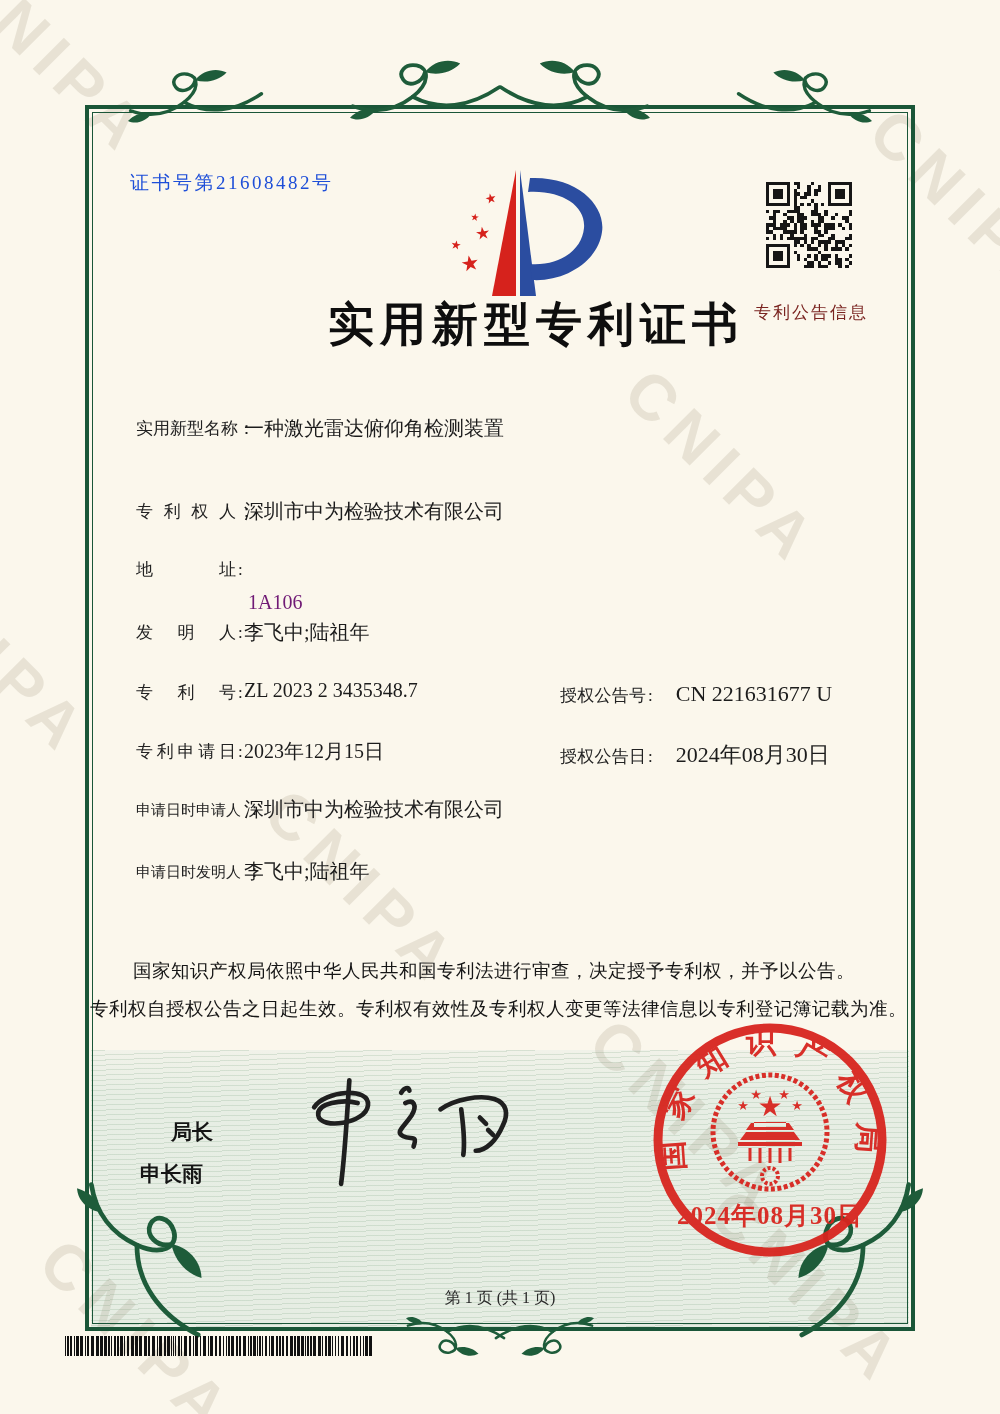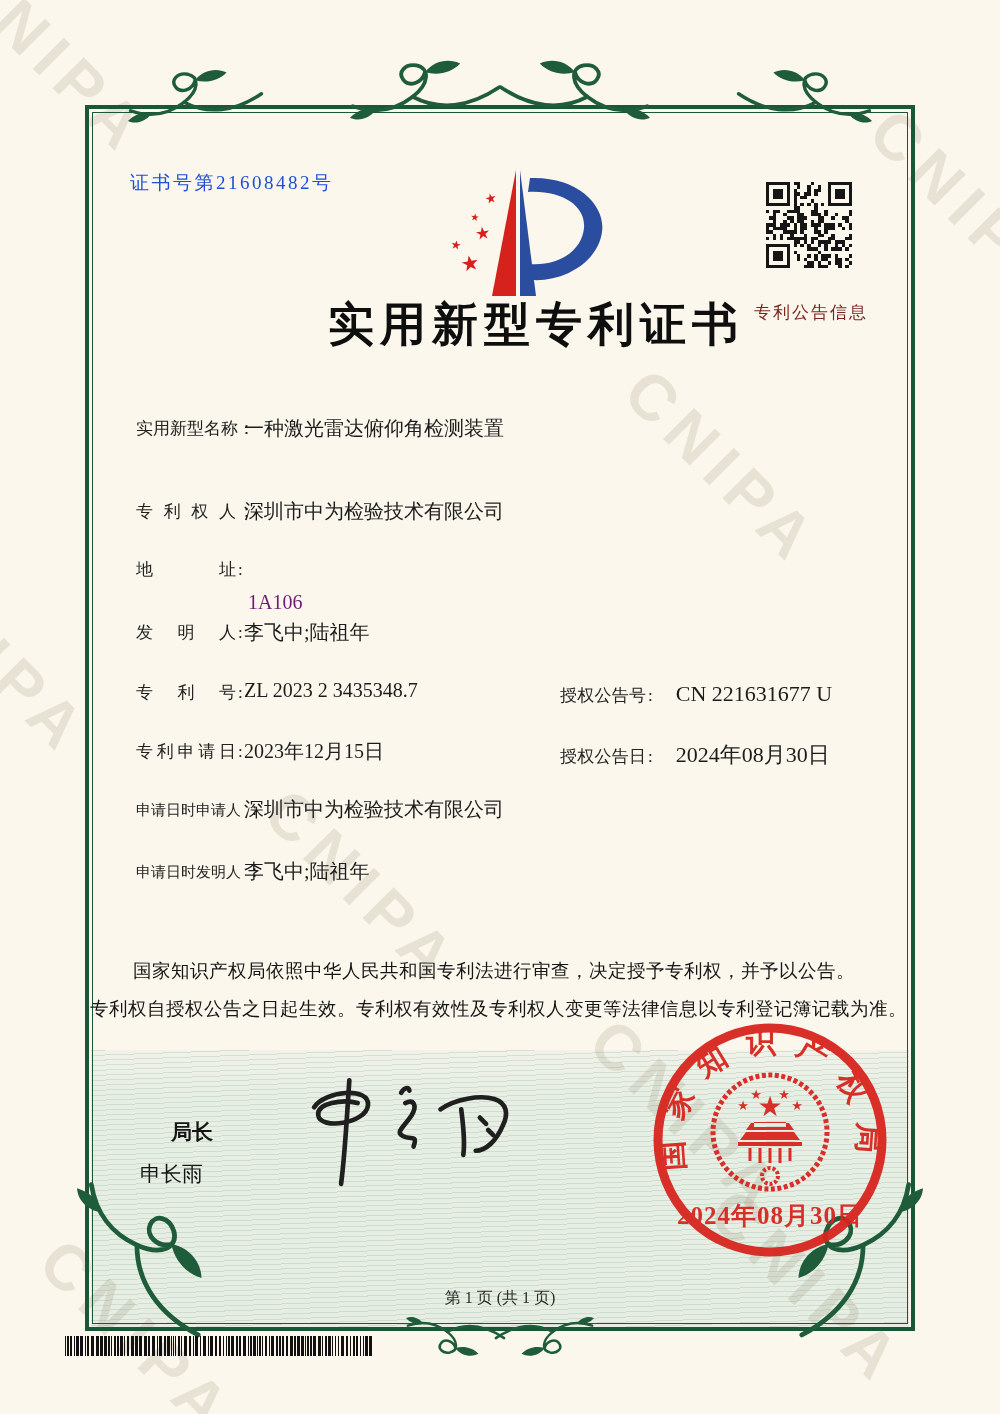--- a/index.html
+++ b/index.html
@@ -42,21 +42,21 @@
   .rgroup{position:absolute;left:424px;top:0;}
   .rlabel{display:inline-block;width:86px;font-size:17px;color:#222;text-align:justify;text-align-last:justify;}
   .rvalue{font-size:22px;color:#1c1c1c;margin-left:19px;}
 
   .decl{position:absolute;left:90px;width:808px;text-align:center;font-size:18.5px;letter-spacing:.5px;
       color:#161616;z-index:3;white-space:nowrap;}
 
   .sig-title{position:absolute;left:140px;top:1118px;font-family:"Liberation Sans","DejaVu Sans",sans-serif;
       font-size:21px;font-weight:600;color:#151515;z-index:4;margin-left:31px;}
   .sig-name{position:absolute;left:140px;top:1160px;font-family:"Liberation Sans","DejaVu Sans",sans-serif;
-      font-size:21px;font-weight:400;color:#151515;z-index:4;}
+      font-size:21px;font-weight:700;color:#151515;z-index:4;}
   .sig-svg{position:absolute;left:282px;top:1072px;width:230px;height:116px;z-index:4;}
 
   .seal{position:absolute;left:644px;top:1014px;width:252px;height:252px;z-index:5;opacity:.95;}
 
   .footer-page{position:absolute;left:0;top:1288px;width:100%;text-align:center;font-size:16px;color:#2a2a2a;z-index:3;}
   .barcode{position:absolute;left:65px;top:1336px;width:312px;height:20px;z-index:3;}
 </style>
 </head>
 <body>
 

